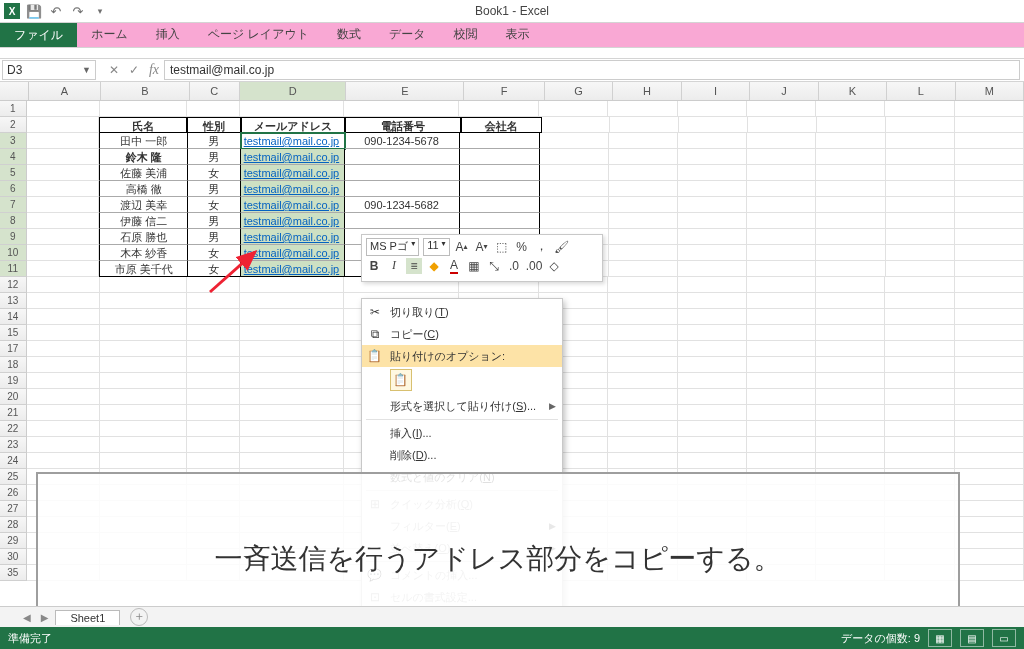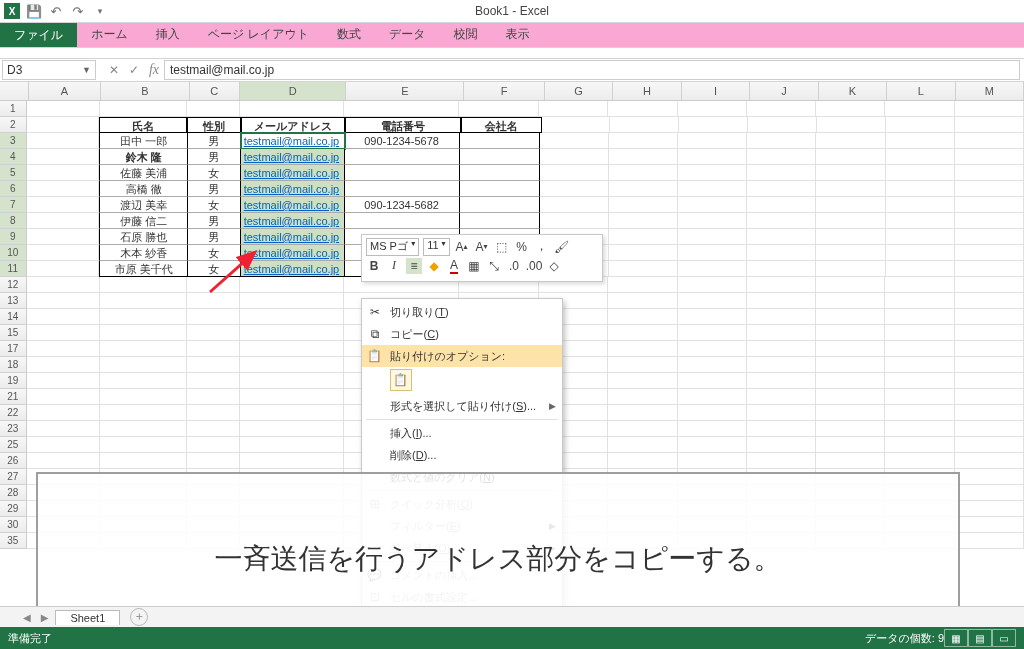--- a/index.html
+++ b/index.html
@@ -56,21 +56,21 @@
 .ctx-sep{height:1px;background:#e2e2e2;margin:2px 4px}
 .ctx-paste{padding:2px 0 4px 28px}
 .paste-ico{width:20px;height:20px;border:1px solid #d8c070;background:#fff8e0;display:inline-flex;align-items:center;justify-content:center;font-size:12px}
 .annot{position:absolute;left:36px;top:390px;width:920px;height:170px;border:2px solid #9e9e9e;display:flex;align-items:center;justify-content:center;background:rgba(255,255,255,.85)}
 .annot-txt{font-size:28px;color:#333;font-family:"Meiryo",sans-serif}
 .sheet-tabs{position:absolute;bottom:22px;left:0;right:0;height:20px;background:#f3f3f3;border-top:1px solid #ccc;display:flex;align-items:center;padding-left:20px;gap:4px}
 .st-nav{font-size:10px;color:#888;margin:0 3px}
 .st-tab{background:#fff;border:1px solid #bbb;border-bottom:none;padding:1px 14px;font-size:11px}
 .st-add{width:16px;height:16px;border:1px solid #bbb;border-radius:50%;text-align:center;line-height:14px;font-size:12px;color:#888;margin-left:6px}
 .status{position:absolute;bottom:0;left:0;right:0;height:22px;background:#217346;color:#fff;display:flex;align-items:center;font-size:11px;padding:0 8px}
-.status-right{margin-left:auto;display:flex;align-items:center;gap:0}
+.status-right{margin-left:auto;display:flex;align-items:center;gap:8px}
 .view-btn{width:22px;height:16px;border:1px solid rgba(255,255,255,.5);display:inline-flex;align-items:center;justify-content:center;font-size:10px}
 .u{text-decoration:underline}
 </style>
 </head>
 <body>
 
 <div class="titlebar">
   <div class="tb-left">
     <span class="xl-icon">X</span>
     <span class="qa-btn">💾</span>
@@ -407,20 +407,36 @@
         <div class="cell cF"></div>
         <div class="cell cG"></div>
         <div class="cell cH"></div>
         <div class="cell cI"></div>
         <div class="cell cJ"></div>
         <div class="cell cK"></div>
         <div class="cell cL"></div>
         <div class="cell cM"></div>
       </div>
       <div class="row">
+        <div class="rh">20</div>
+        <div class="cell cA"></div>
+        <div class="cell cB"></div>
+        <div class="cell cC"></div>
+        <div class="cell cD"></div>
+        <div class="cell cE"></div>
+        <div class="cell cF"></div>
+        <div class="cell cG"></div>
+        <div class="cell cH"></div>
+        <div class="cell cI"></div>
+        <div class="cell cJ"></div>
+        <div class="cell cK"></div>
+        <div class="cell cL"></div>
+        <div class="cell cM"></div>
+      </div>
+      <div class="row">
         <div class="rh">21</div>
         <div class="cell cA"></div>
         <div class="cell cB"></div>
         <div class="cell cC"></div>
         <div class="cell cD"></div>
         <div class="cell cE"></div>
         <div class="cell cF"></div>
         <div class="cell cG"></div>
         <div class="cell cH"></div>
         <div class="cell cI"></div>
@@ -440,20 +456,36 @@
         <div class="cell cG"></div>
         <div class="cell cH"></div>
         <div class="cell cI"></div>
         <div class="cell cJ"></div>
         <div class="cell cK"></div>
         <div class="cell cL"></div>
         <div class="cell cM"></div>
       </div>
       <div class="row">
         <div class="rh">23</div>
+        <div class="cell cA"></div>
+        <div class="cell cB"></div>
+        <div class="cell cC"></div>
+        <div class="cell cD"></div>
+        <div class="cell cE"></div>
+        <div class="cell cF"></div>
+        <div class="cell cG"></div>
+        <div class="cell cH"></div>
+        <div class="cell cI"></div>
+        <div class="cell cJ"></div>
+        <div class="cell cK"></div>
+        <div class="cell cL"></div>
+        <div class="cell cM"></div>
+      </div>
+      <div class="row">
+        <div class="rh">24</div>
         <div class="cell cA"></div>
         <div class="cell cB"></div>
         <div class="cell cC"></div>
         <div class="cell cD"></div>
         <div class="cell cE"></div>
         <div class="cell cF"></div>
         <div class="cell cG"></div>
         <div class="cell cH"></div>
         <div class="cell cI"></div>
         <div class="cell cJ"></div>

